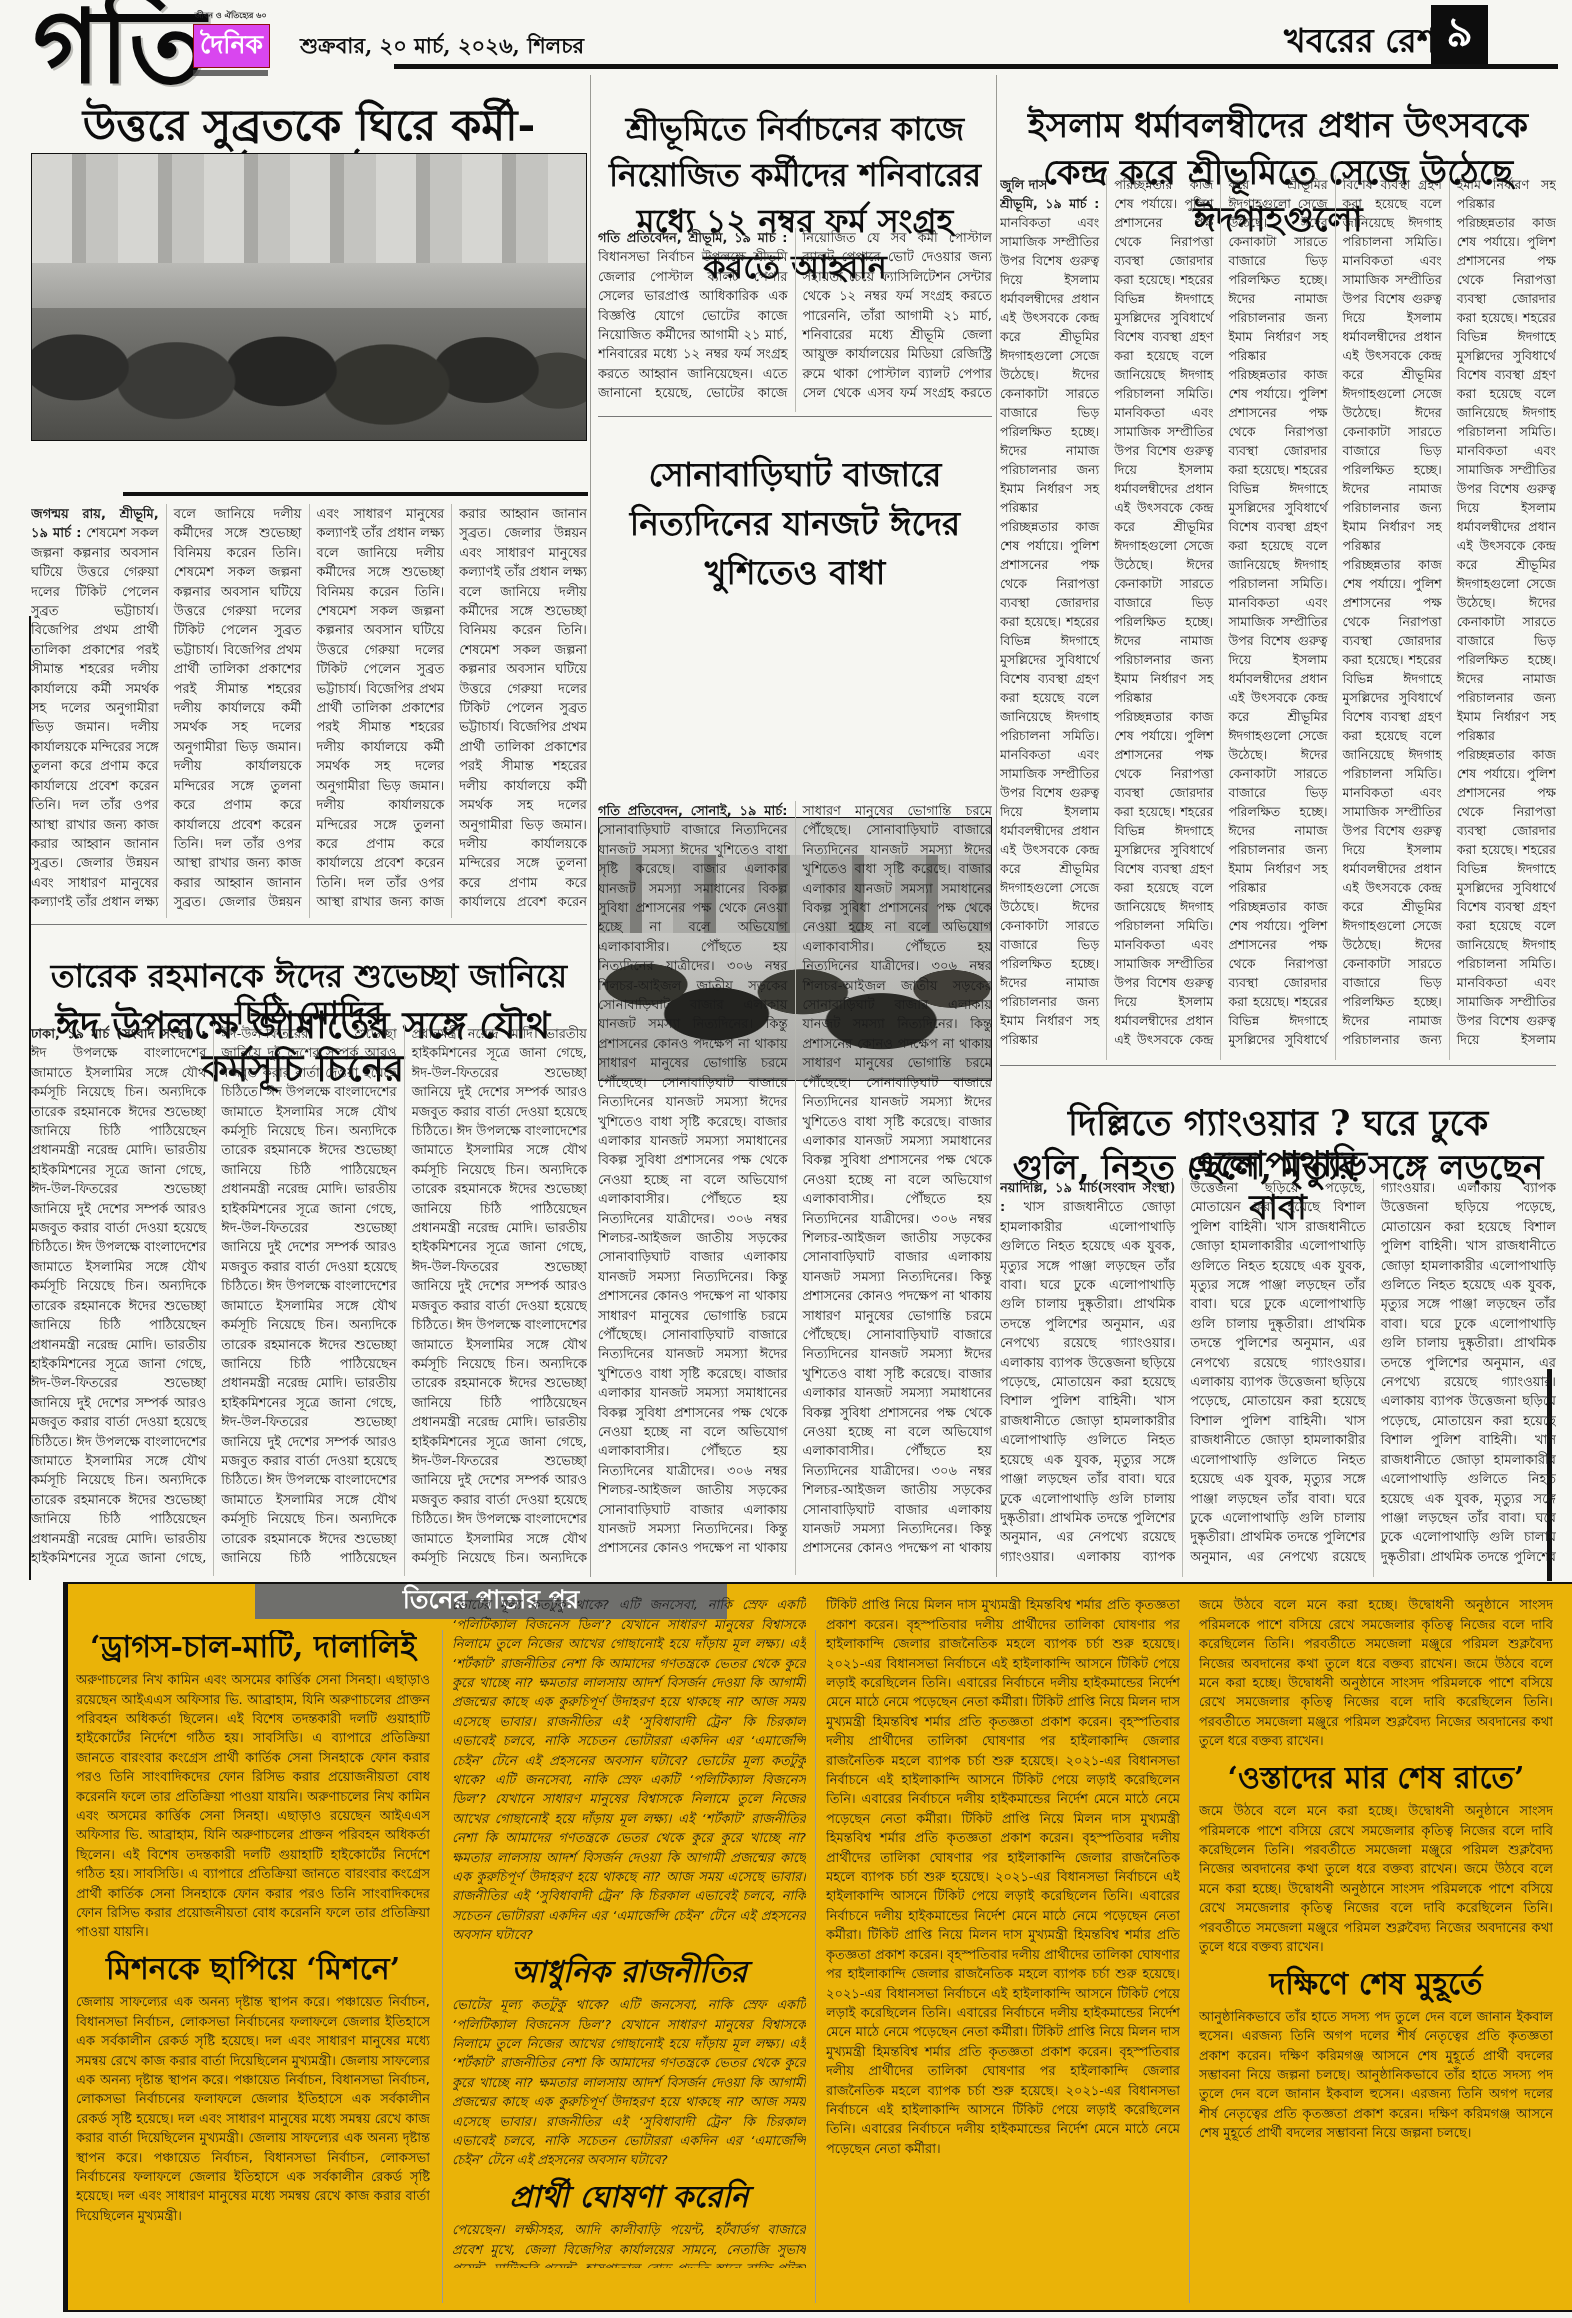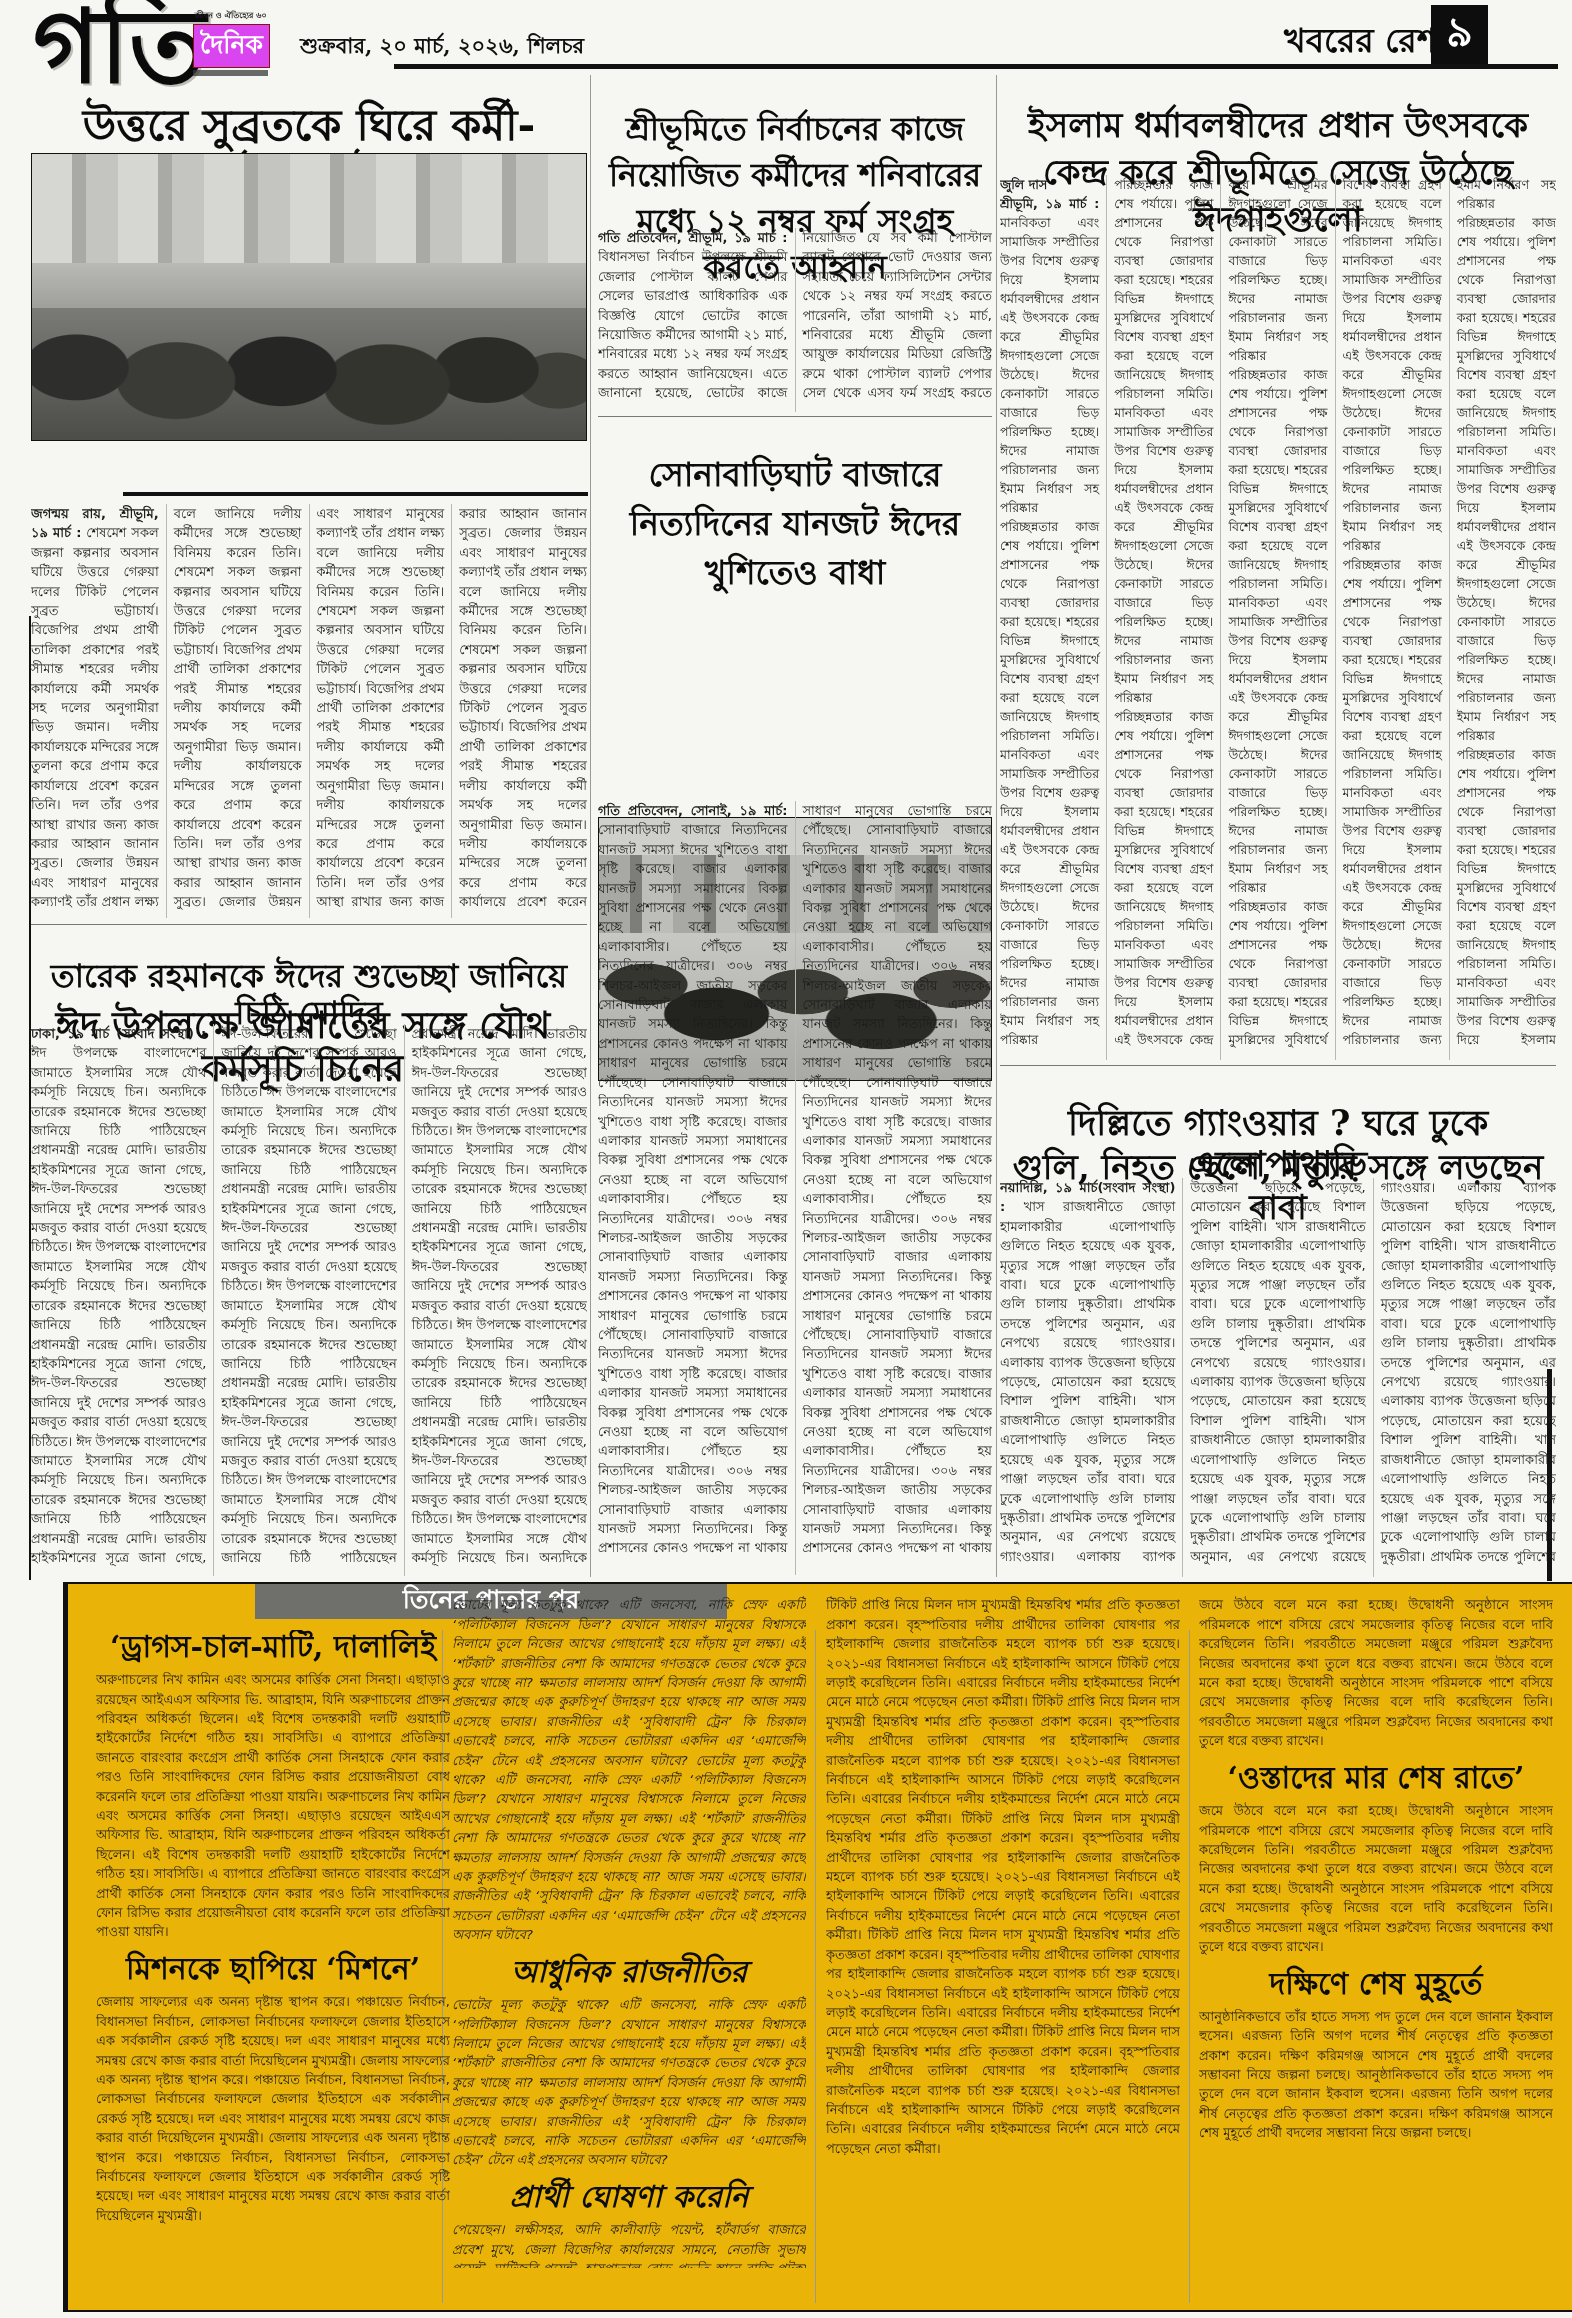--- a/index.html
+++ b/index.html
@@ -154,21 +154,21 @@
     </div>
   </section>
 
   <section class="abs cont-box" style="left:31px;top:1582px;width:1516px;height:726px;">
     <div class="abs banner" style="left:187px;top:0px;width:472px;height:35px;">তিনের পাতার পর</div>
 
     <div class="abs rule-v" style="left:374px;top:46px;height:673px;"></div>
     <div class="abs rule-v" style="left:747px;top:46px;height:673px;"></div>
     <div class="abs rule-v" style="left:1121px;top:46px;height:673px;"></div>
 
-    <div class="cont-col" style="left:28px;width:354px;">
+    <div class="cont-col" style="left:8px;width:354px;">
       <div class="subhead" style="margin-top:0;">‘ড্রাগস-চাল-মাটি, দালালিই</div>
       <div class="cont-body">
         <span>অরুণাচলের নিখ কামিন এবং অসমের কার্ত্তিক সেনা সিনহা। এছাড়াও রয়েছেন আইএএস অফিসার ভি. আব্রাহাম, যিনি অরুণাচলের প্রাক্তন পরিবহন অধিকর্তা ছিলেন। এই বিশেষ তদন্তকারী দলটি গুয়াহাটি হাইকোর্টের নির্দেশে গঠিত হয়। সাবসিডি। এ ব্যাপারে প্রতিক্রিয়া জানতে বারংবার কংগ্রেস প্রার্থী কার্তিক সেনা সিনহাকে ফোন করার পরও তিনি সাংবাদিকদের ফোন রিসিভ করার প্রয়োজনীয়তা বোধ করেননি ফলে তার প্রতিক্রিয়া পাওয়া যায়নি। অরুণাচলের নিখ কামিন এবং অসমের কার্ত্তিক সেনা সিনহা। এছাড়াও রয়েছেন আইএএস অফিসার ভি. আব্রাহাম, যিনি অরুণাচলের প্রাক্তন পরিবহন অধিকর্তা ছিলেন। এই বিশেষ তদন্তকারী দলটি গুয়াহাটি হাইকোর্টের নির্দেশে গঠিত হয়। সাবসিডি। এ ব্যাপারে প্রতিক্রিয়া জানতে বারংবার কংগ্রেস প্রার্থী কার্তিক সেনা সিনহাকে ফোন করার পরও তিনি সাংবাদিকদের ফোন রিসিভ করার প্রয়োজনীয়তা বোধ করেননি ফলে তার প্রতিক্রিয়া পাওয়া যায়নি।</span>
       </div>
       <div class="subhead">মিশনকে ছাপিয়ে ‘মিশনে’</div>
       <div class="cont-body">
         <span>জেলায় সাফল্যের এক অনন্য দৃষ্টান্ত স্থাপন করে। পঞ্চায়েত নির্বাচন, বিধানসভা নির্বাচন, লোকসভা নির্বাচনের ফলাফলে জেলার ইতিহাসে এক সর্বকালীন রেকর্ড সৃষ্টি হয়েছে। দল এবং সাধারণ মানুষের মধ্যে সমন্বয় রেখে কাজ করার বার্তা দিয়েছিলেন মুখ্যমন্ত্রী। জেলায় সাফল্যের এক অনন্য দৃষ্টান্ত স্থাপন করে। পঞ্চায়েত নির্বাচন, বিধানসভা নির্বাচন, লোকসভা নির্বাচনের ফলাফলে জেলার ইতিহাসে এক সর্বকালীন রেকর্ড সৃষ্টি হয়েছে। দল এবং সাধারণ মানুষের মধ্যে সমন্বয় রেখে কাজ করার বার্তা দিয়েছিলেন মুখ্যমন্ত্রী। জেলায় সাফল্যের এক অনন্য দৃষ্টান্ত স্থাপন করে। পঞ্চায়েত নির্বাচন, বিধানসভা নির্বাচন, লোকসভা নির্বাচনের ফলাফলে জেলার ইতিহাসে এক সর্বকালীন রেকর্ড সৃষ্টি হয়েছে। দল এবং সাধারণ মানুষের মধ্যে সমন্বয় রেখে কাজ করার বার্তা দিয়েছিলেন মুখ্যমন্ত্রী।</span>
       </div>
     </div>
 

